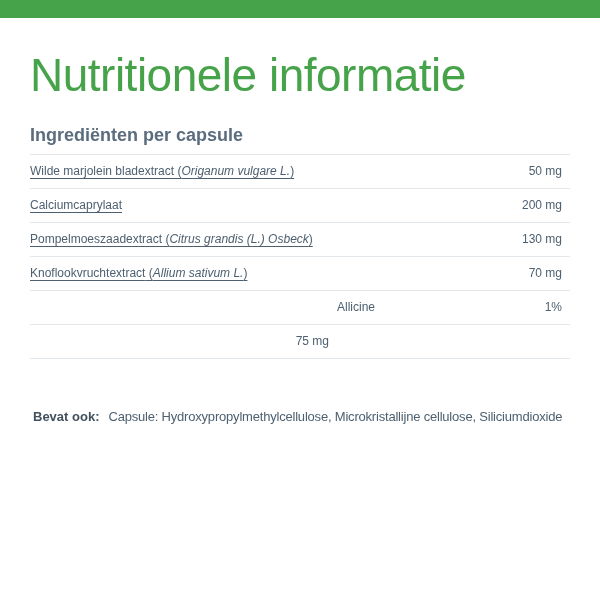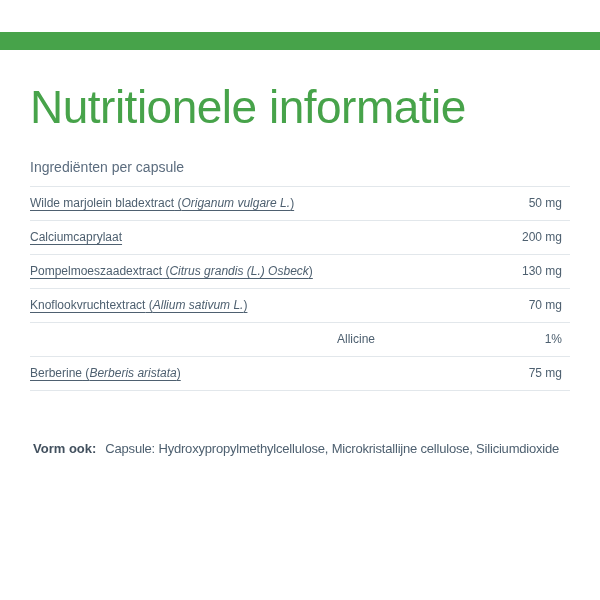--- a/index.html
+++ b/index.html
@@ -8,21 +8,21 @@
     --text: #4E6070;
     --header_text: #5B6C7E;
     --rule: #E2E7EB;
     --footnote_bold: #42505E;
   }
   * { margin:0; padding:0; box-sizing:border-box; }
   html,body { background:#fff; }
   body { font-family:"Liberation Sans", sans-serif; }
   .page {
     width:600px; height:528px; background:#fff;
-    position:relative; overflow:hidden;margin-top:32px;
+    position:relative; overflow:hidden;
   }
   .topbar {
     height:18px; width:100%;
     background:var(--green);
   }
   .title {
     margin:32px 28px 0 30px;
     font-size:46px; font-weight:400; line-height:1.1;
     color:var(--green);
     letter-spacing:-0.5px;
@@ -30,21 +30,21 @@
   }
   .table { margin:16px 30px 0 30px; }
   .thead, .trow {
     display:grid;
     grid-template-columns:307px 153px 1fr;
     align-items:center;
   }
   .thead {
     height:38px;
     border-bottom:1px solid var(--rule);
-    font-weight:normal; font-size:14px;
+    font-weight:bold; font-size:18px;
     color:var(--header_text);
   }
   .trow {
     height:34px;
     border-bottom:1px solid var(--rule);
     font-size:12px;
     color:var(--text);
   }
   .th-amt, .c-amt { text-align:right; padding-right:8px; }
   .c-ing { grid-column:1 / 3; white-space:nowrap; }
@@ -113,28 +113,27 @@
         <div class="trow">
           <div class="c-ing"><span class="u"><span>Knoflookvruchtextract</span><span class="lat"> (<i>Allium sativum L.</i>)</span></span></div>
           <div class="c-amt">70 mg</div>
         </div>
         <div class="trow">
           <div class="c-sp"></div>
           <div class="c-comp">Allicine</div>
           <div class="c-amt">1%</div>
         </div>
         <div class="trow">
-          <div class="c-ing"><span class="u"><span>Berberine</span><span class="lat"> (<i>Berberis aristata</i>)</span></span></div>
           <div class="c-amt">75 mg</div>
         </div>
       </div>
   </div>
 
   <div class="footnote">
-    <span class="fn-label">Vorm ook:</span><span>Capsule: Hydroxypropylmethylcellulose, Microkristallijne cellulose, Siliciumdioxide</span>
+    <span class="fn-label">Bevat ook:</span><span>Capsule: Hydroxypropylmethylcellulose, Microkristallijne cellulose, Siliciumdioxide</span>
   </div>
 
   <div class="logo-row">
     <svg width="30" height="30" viewBox="0 0 30 30">
       <circle cx="15" cy="15" r="14.2" fill="#1C3463"></circle>
       <circle cx="20.5" cy="2" r="4.2" fill="#ffffff"></circle>
       <circle cx="15.5" cy="8.2" r="2.3" fill="#ffffff"></circle>
       <circle cx="19.6" cy="11.6" r="1.6" fill="#ffffff"></circle>
       <circle cx="12" cy="12" r="2.6" fill="#ffffff"></circle>
       <circle cx="16" cy="15.4" r="1.9" fill="#ffffff"></circle>

